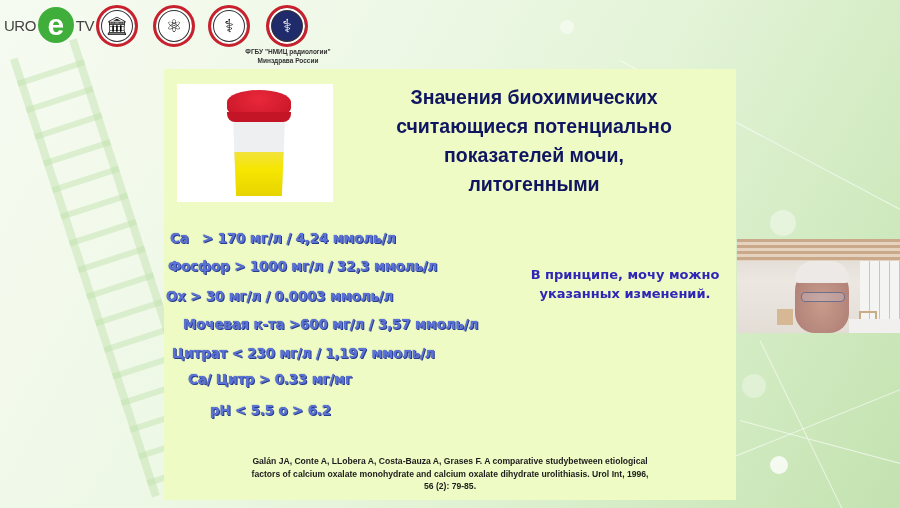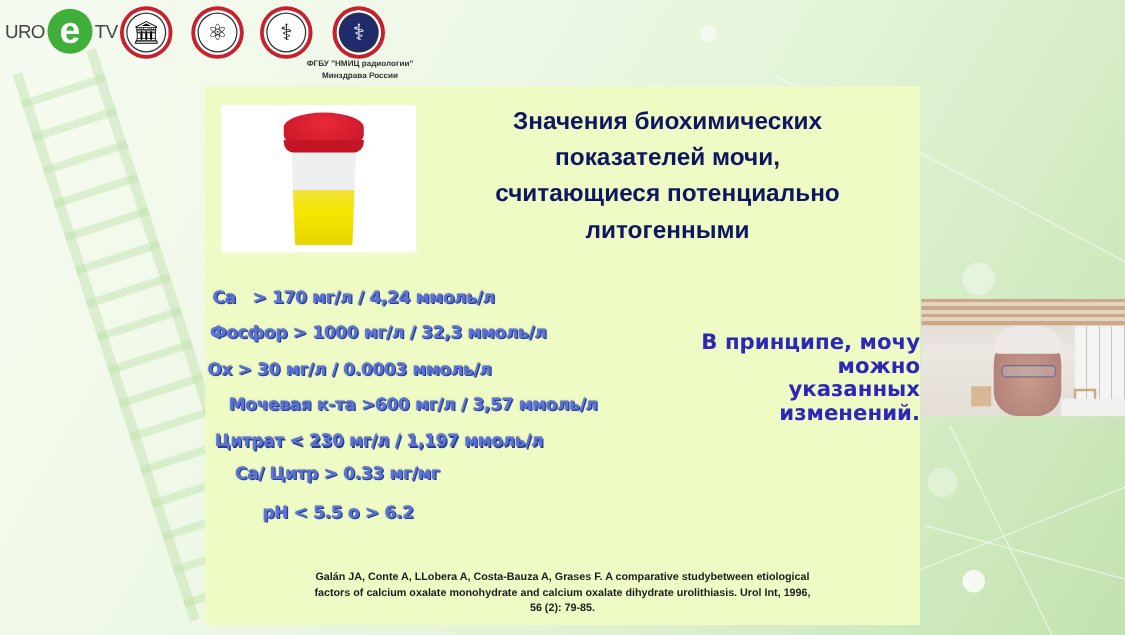--- a/index.html
+++ b/index.html
@@ -81,23 +81,23 @@
     .crit {
       position: absolute; white-space: nowrap;
       font-family: "DejaVu Sans", sans-serif; font-weight: bold;
       font-size: 13.5px; color: #5b73d6;
       text-shadow: 1px 1px 0 #2a3c8c, 0 0 1px #2a3c8c;
       letter-spacing: -0.2px;
     }
 
     .note {
       position: absolute; left: 350px; top: 196px; width: 222px;
-      text-align: right; color: #2f26b8; font-weight: bold;
+      text-align: center; color: #2f26b8; font-weight: bold;
       font-family: "DejaVu Sans", sans-serif;
-      font-size: 17px; line-height: 19px;
+      font-size: 13px; line-height: 19px;
     }
     .note span { display: block; }
 
     .citation {
       position: absolute; left: 20px; top: 386px; width: 532px;
       text-align: center; font-size: 8.6px; line-height: 12.5px; font-weight: bold; color: #1c1c1c;
     }
     .citation span { display: block; }
 
     
@@ -167,22 +167,22 @@
     <div class="cup">
       <div class="cup-body">
         <div class="cup-liquid"></div>
       </div>
       <div class="cup-lid"></div>
     </div>
   </div>
 
   <div class="slide-title">
     <span>Значения биохимических</span>
+    <span>считающиеся потенциально</span>
     <span>показателей мочи,</span>
-    <span>считающиеся потенциально</span>
     <span>литогенными</span>
   </div>
 
   <div class="criteria">
     <div class="crit" style="left:6px;top:161px;white-space:pre;">Ca   &gt; 170 мг/л / 4,24 ммоль/л</div>
     <div class="crit" style="left:4px;top:189px;">Фосфор &gt; 1000 мг/л / 32,3 ммоль/л</div>
     <div class="crit" style="left:2px;top:219px;">Ox &gt; 30 мг/л / 0.0003 ммоль/л</div>
     <div class="crit" style="left:19px;top:247px;">Мочевая к-та &gt;600 мг/л / 3,57 ммоль/л</div>
     <div class="crit" style="left:8px;top:276px;">Цитрат &lt; 230 мг/л / 1,197 ммоль/л</div>
     <div class="crit" style="left:24px;top:302px;">Ca/ Цитр &gt; 0.33 мг/мг</div>

